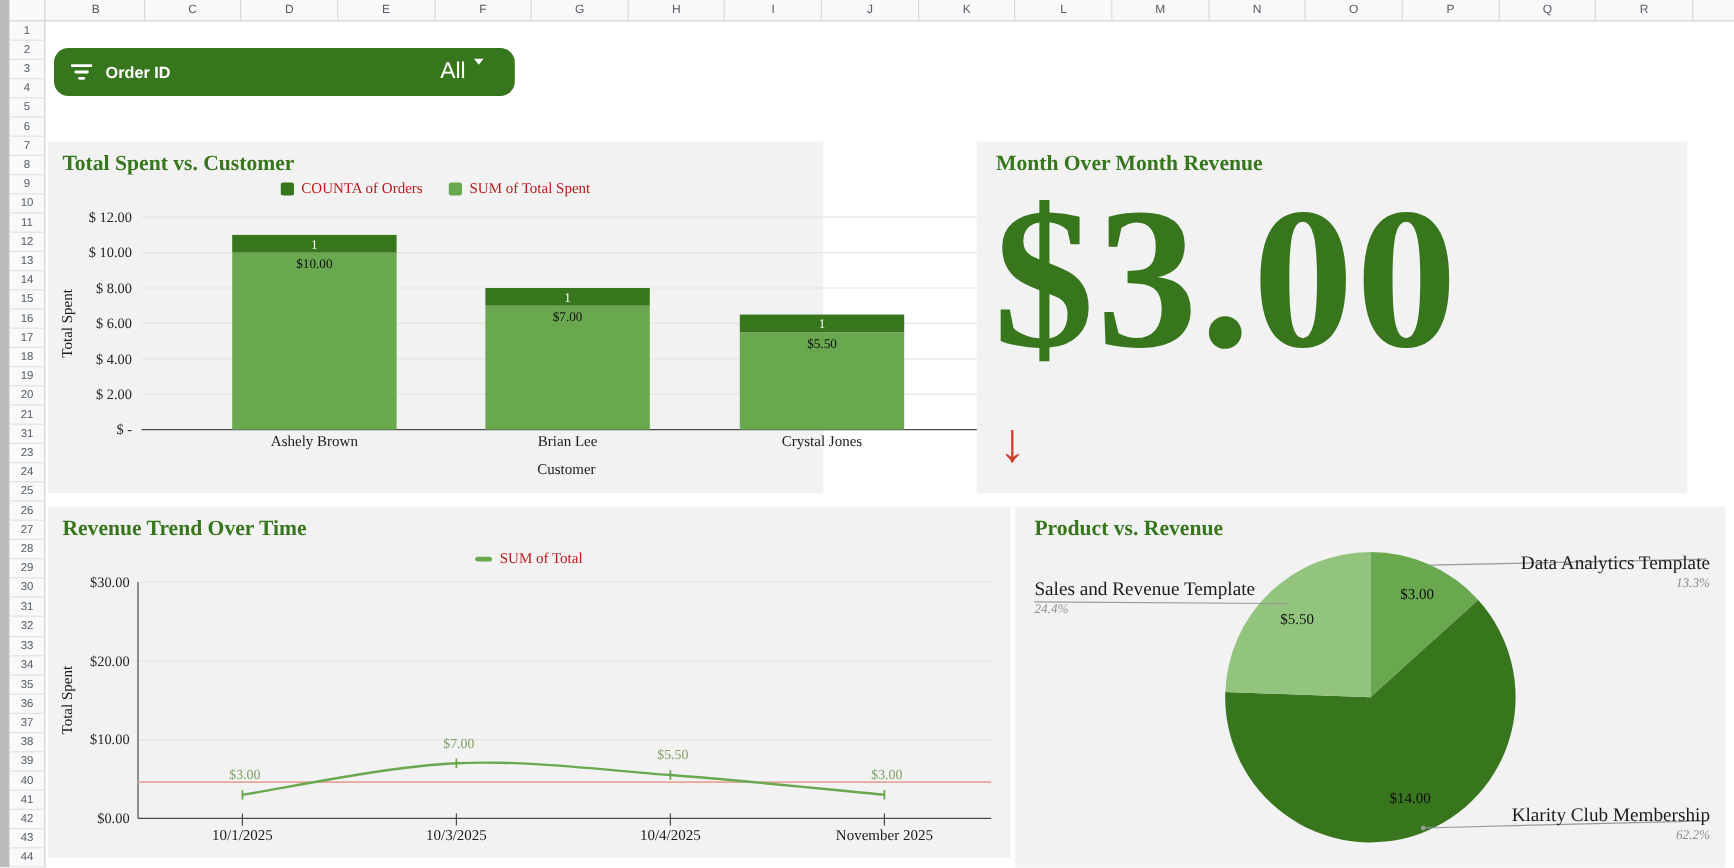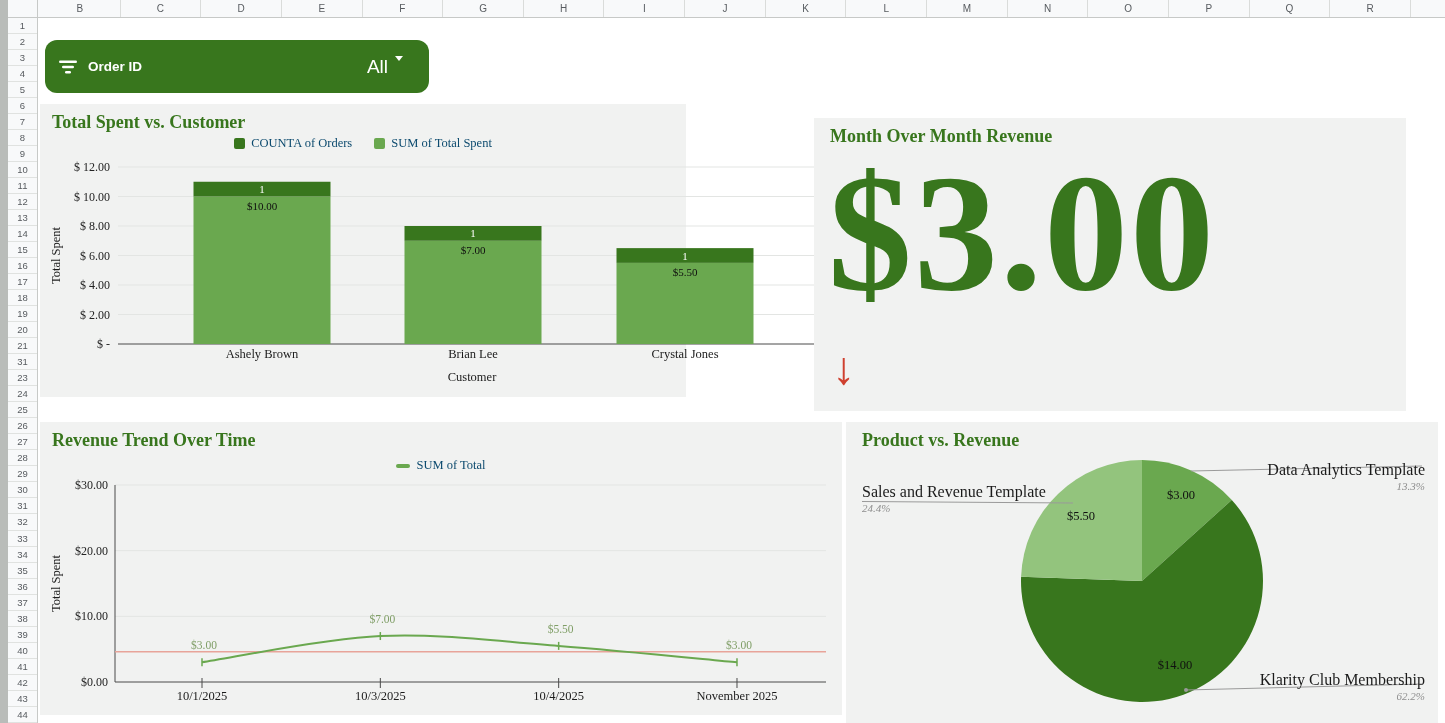--- a/index.html
+++ b/index.html
@@ -14,44 +14,44 @@
           border-bottom:1px solid #c7c9c7;box-sizing:border-box;display:flex;padding-left:2px;}
   .col-h{width:80.65px;box-sizing:border-box;border-right:1px solid #dadcda;text-align:center;
           line-height:17px;font-size:10px;color:#575b5f;flex:none;}
   #row-headers{position:absolute;left:8px;top:18px;width:30px;height:705px;background:#f8f9fa;
           border-right:1px solid #c7c9c7;box-sizing:border-box;display:flex;flex-direction:column;}
   .row-h{flex:1;display:flex;align-items:center;justify-content:center;font-size:9.5px;
           color:#575b5f;border-bottom:1px solid #e0e2e0;box-sizing:border-box;}
   #grid{position:absolute;left:38px;top:18px;right:0;bottom:0;background:#ffffff;}
 
   
-  .slicer{position:absolute;left:45px;top:40px;width:384px;height:53px;background:#38761d;
+  .slicer{position:absolute;left:45px;top:40px;width:384px;height:40px;background:#38761d;
           border-radius:12px;display:flex;align-items:center;color:#ffffff;
           padding:0 26px 0 14px;box-sizing:border-box;cursor:pointer;}
   .slicer-icon{display:inline-flex;margin-right:11px;}
   .slicer-label{font-size:13.5px;font-weight:bold;}
   .slicer-value{margin-left:auto;display:flex;align-items:flex-start;gap:7px;font-size:19px;}
   .caret{width:0;height:0;border-left:4.5px solid transparent;border-right:4.5px solid transparent;
           border-top:5px solid #ffffff;display:inline-block;}
 
   
   .panel{position:absolute;background:#f1f2f1;}
-  #panel-bar  {left:40px; top:104px;width:646px;height:293px;}
+  #panel-bar  {left:40px; top:118px;width:646px;height:293px;}
   #panel-score{left:814px;top:118px;width:592px;height:293px;}
   #panel-line {left:40px; top:422px;width:802px;height:293px;}
   #panel-pie  {left:846px;top:422px;width:592px;height:307px;}
   .panel svg{position:absolute;left:0;top:0;}
   svg text{font-family:"Liberation Serif",serif;}
 
   .chart-title{position:absolute;left:12px;top:8px;z-index:2;font-family:"Liberation Serif",serif;
           font-size:18px;font-weight:bold;color:#38761d;}
   #panel-score .chart-title,#panel-pie .chart-title{left:16px;}
 
   .legend{position:absolute;left:0;right:0;display:flex;justify-content:center;align-items:center;
-          gap:22px;font-family:"Liberation Serif",serif;font-size:12.5px;color:#0c4a6e;z-index:2;}
+          gap:22px;font-family:"Liberation Serif",serif;font-size:12.5px;color:#b91c1c;z-index:2;}
   #bar-legend{top:32px;}
   #line-legend{top:36px;}
   .legend-item{display:flex;align-items:center;gap:6px;}
   .swatch{width:11px;height:11px;border-radius:2px;display:inline-block;}
   .swatch-line{width:14px;height:4px;border-radius:2px;display:inline-block;}
 
   
   .score-value{position:absolute;left:14px;top:22px;font-family:"Liberation Serif",serif;
           font-weight:bold;font-size:168px;line-height:1.1;color:#38761d;letter-spacing:2px;}
   .score-change{position:absolute;left:18px;top:224px;font-family:"Liberation Serif",serif;

